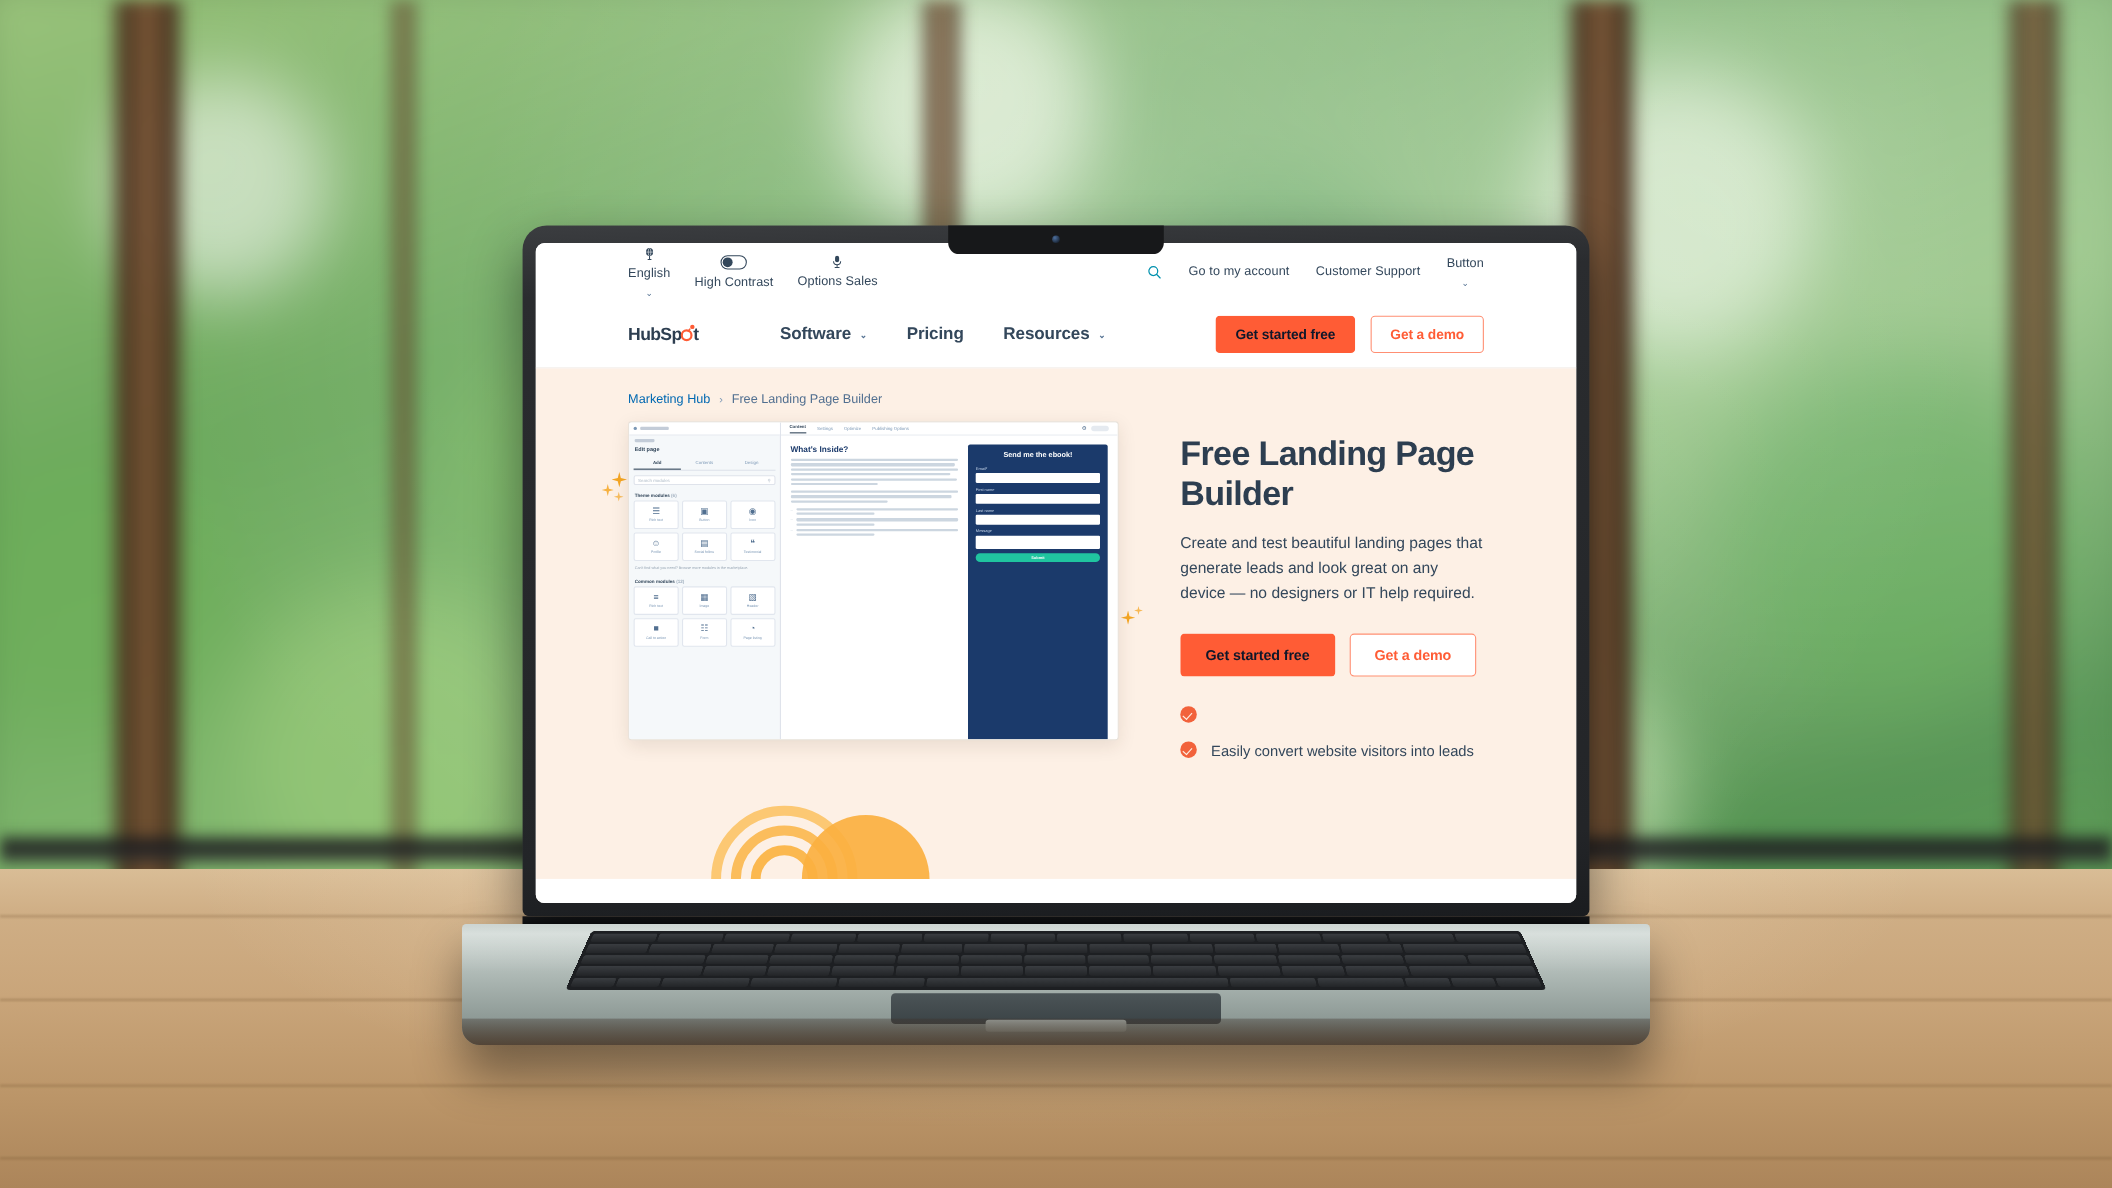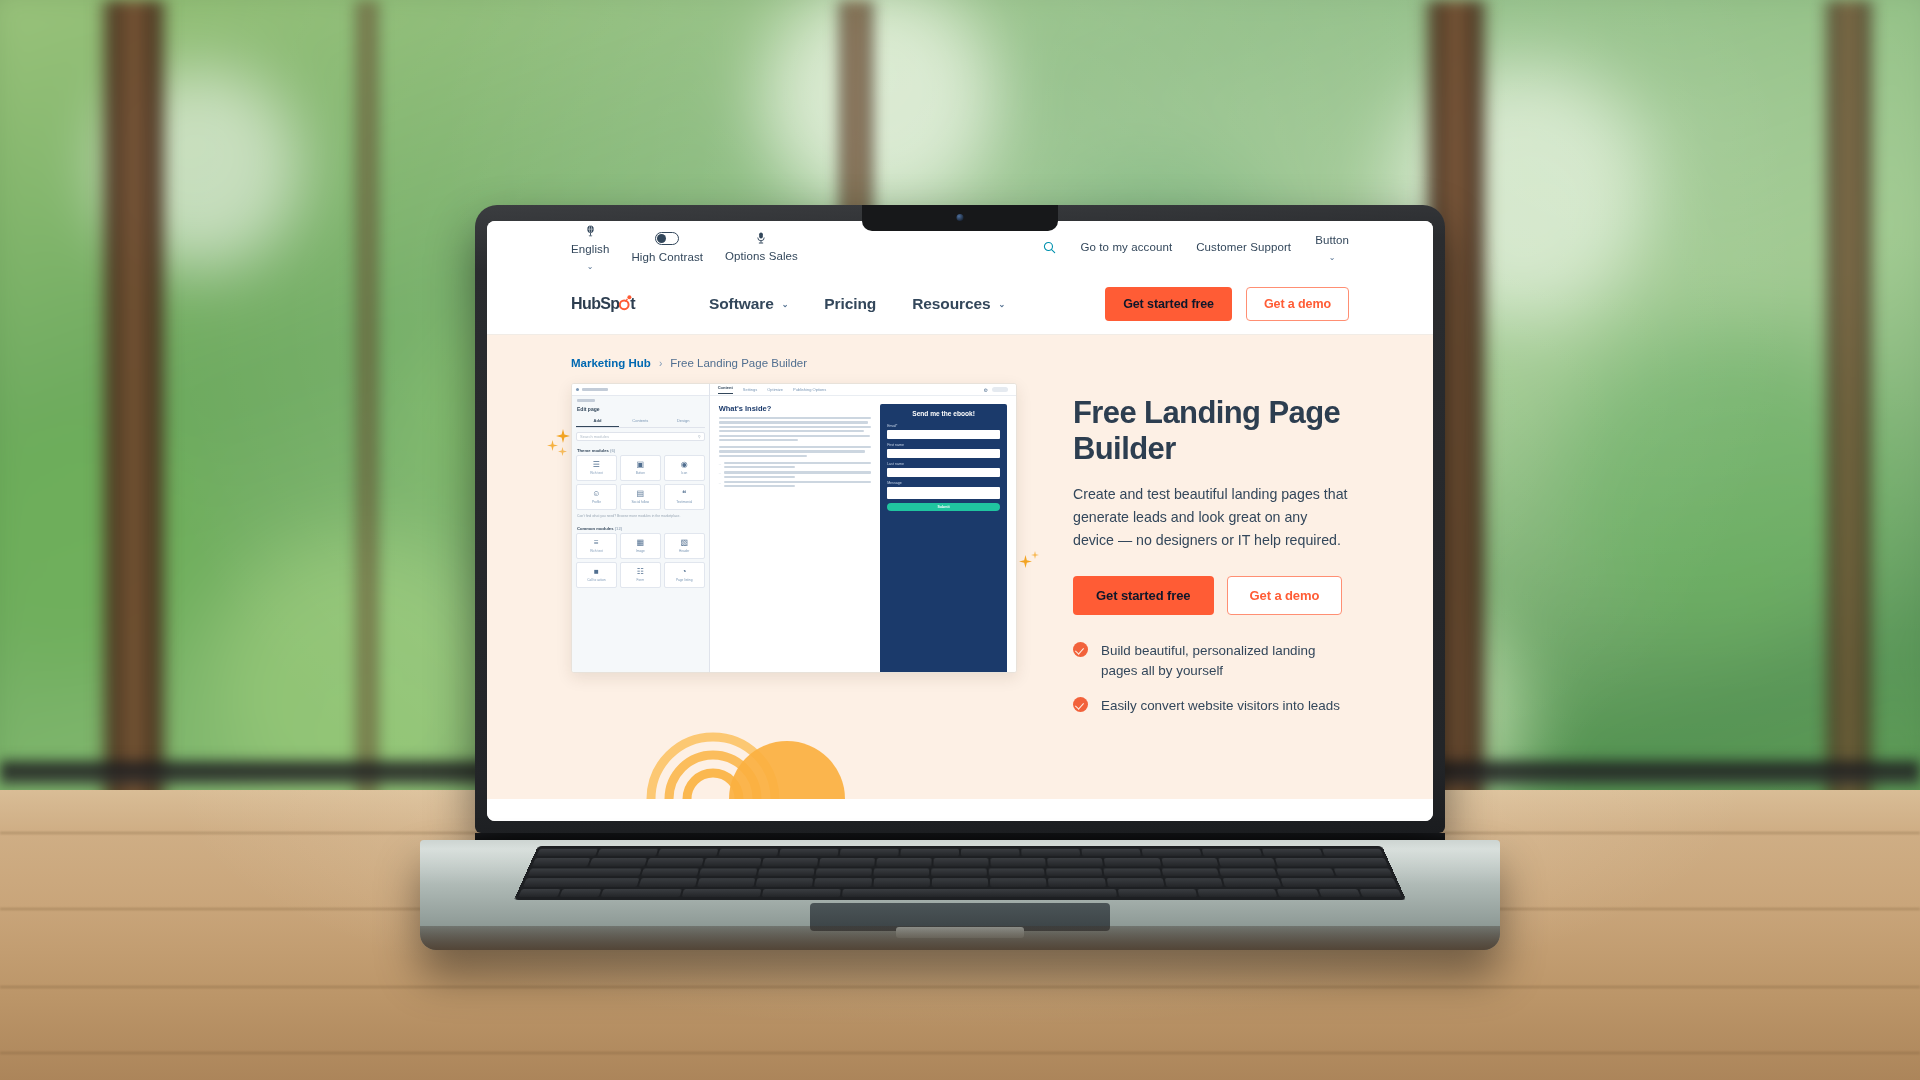--- a/index.html
+++ b/index.html
@@ -129,21 +129,21 @@
 
   
   .hero {
     position:relative; background:#fdf0e5; height:calc(100% - 114px - 22px);
     overflow:hidden;
   }
   .breadcrumb {
     padding:22px 84px 0; font-size:11.5px; color:#516f90;
     display:flex; align-items:center; gap:8px;
   }
-  .breadcrumb .crumb-link { color:#0068b1; font-weight:700; cursor:pointer; }
+  .breadcrumb .crumb-link { color:#0068b1; font-weight:400; cursor:pointer; }
   .breadcrumb .sep { color:#7c98b6; font-size:10px; }
 
   .hero-grid { display:flex; padding:14px 84px 0; gap:56px; }
   .hero-left { width:446px; flex:0 0 446px; position:relative; }
   .hero-right { flex:1; padding-top:12px; }
 
   .h1 {
     font-size:31px; line-height:1.15; color:#2d3e50; font-weight:700;
     letter-spacing:-.6px; margin-bottom:17px;
   }
@@ -592,21 +592,20 @@
             <p class="lede">Create and test beautiful landing pages that generate leads and look great on any device — no designers or IT help required.</p>
 
             <div class="hero-btns">
               <div class="btn btn-primary">Get started free</div>
               <div class="btn btn-outline">Get a demo</div>
             </div>
 
             <div class="bullets">
               <div class="bullet">
                 <span class="check"></span>
-                <span class="bullet-txt">Build beautiful, personalized landing pages all by yourself</span>
               </div>
               <div class="bullet">
                 <span class="check"></span>
                 <span class="bullet-txt">Easily convert website visitors into leads</span>
               </div>
             </div>
           </div>
         </div>
 
         <div class="arcs">

